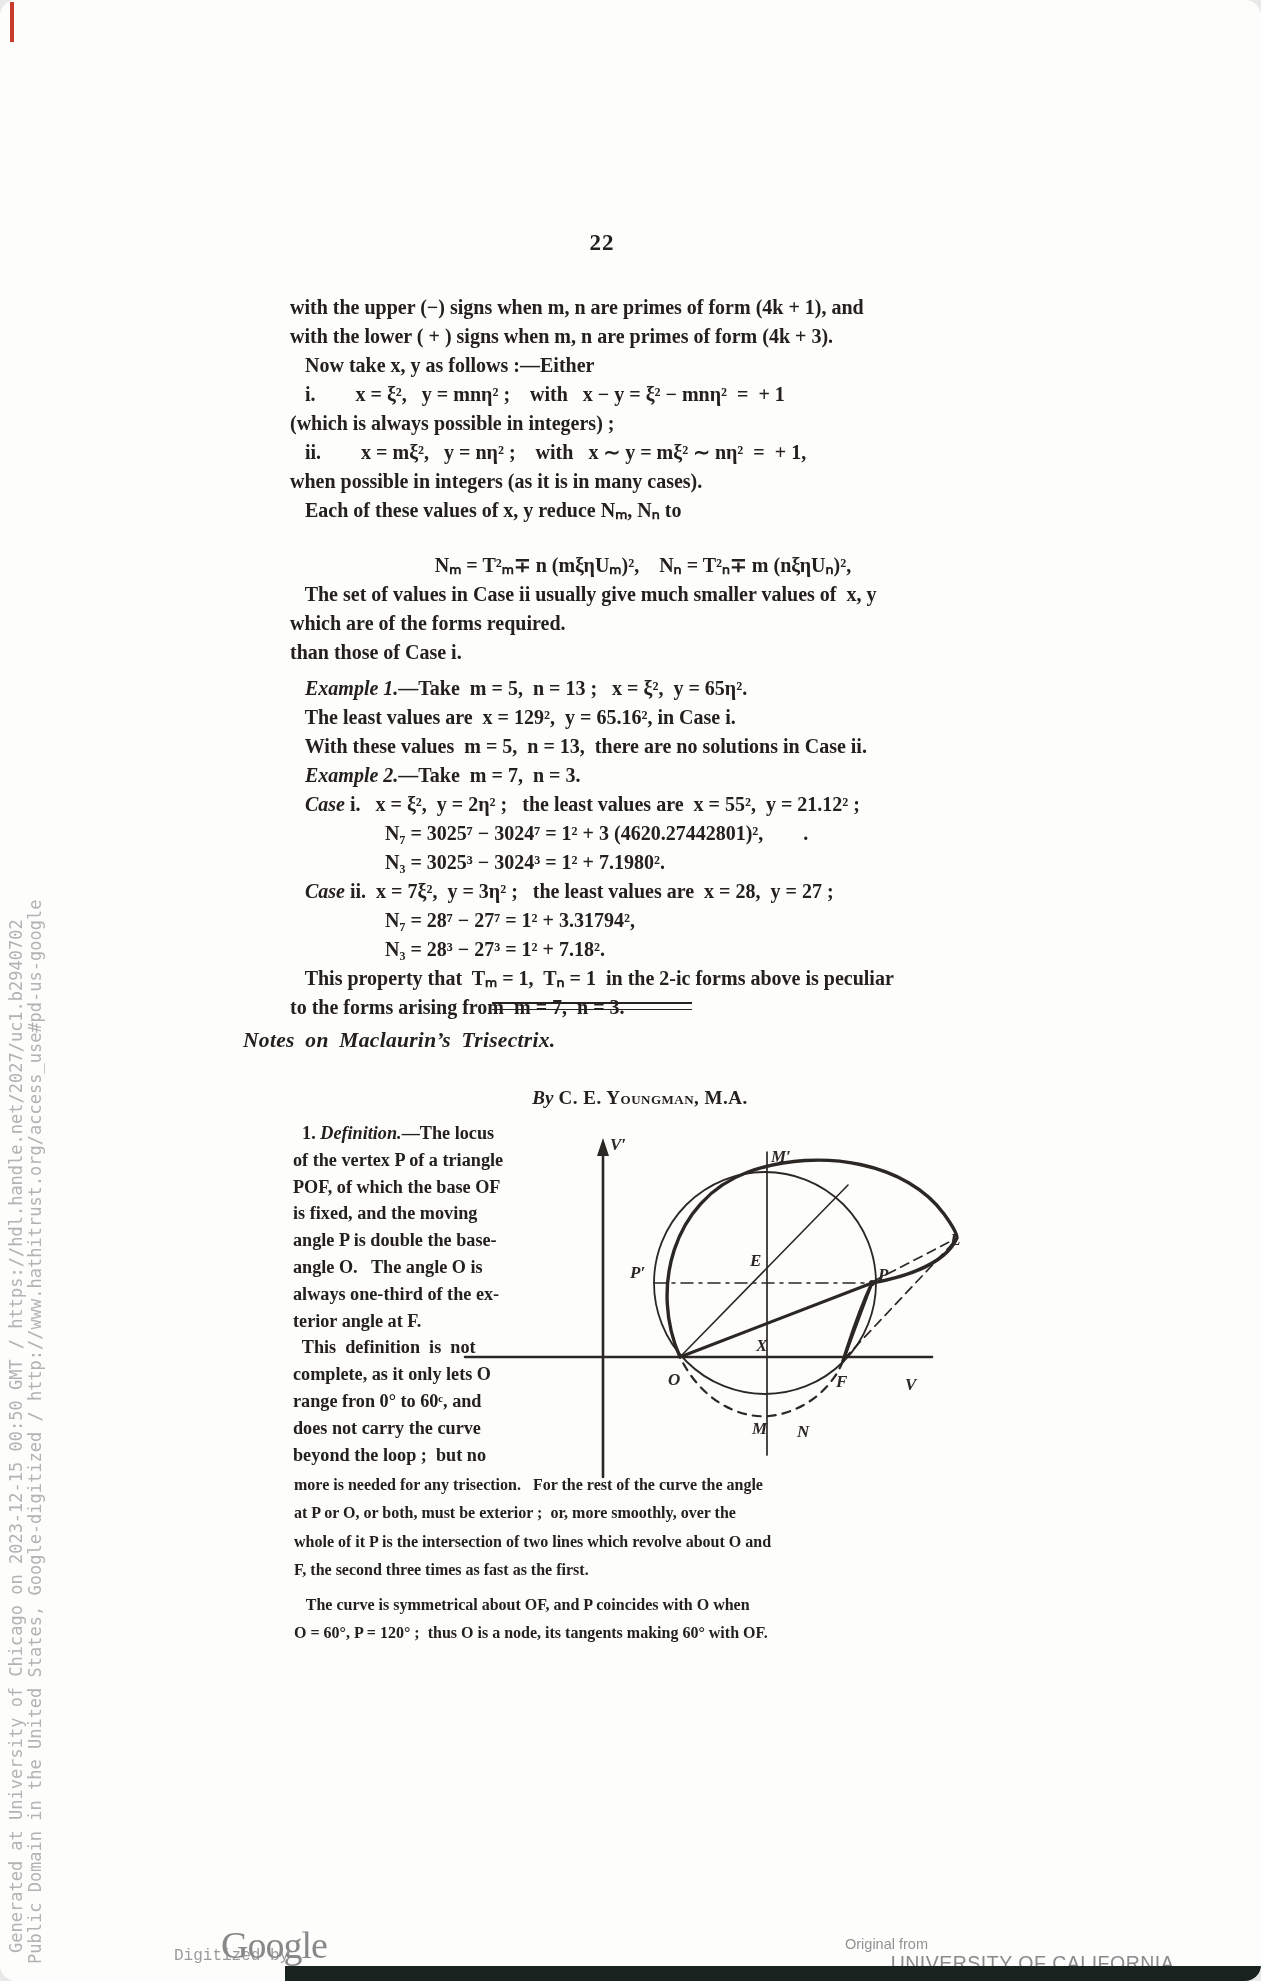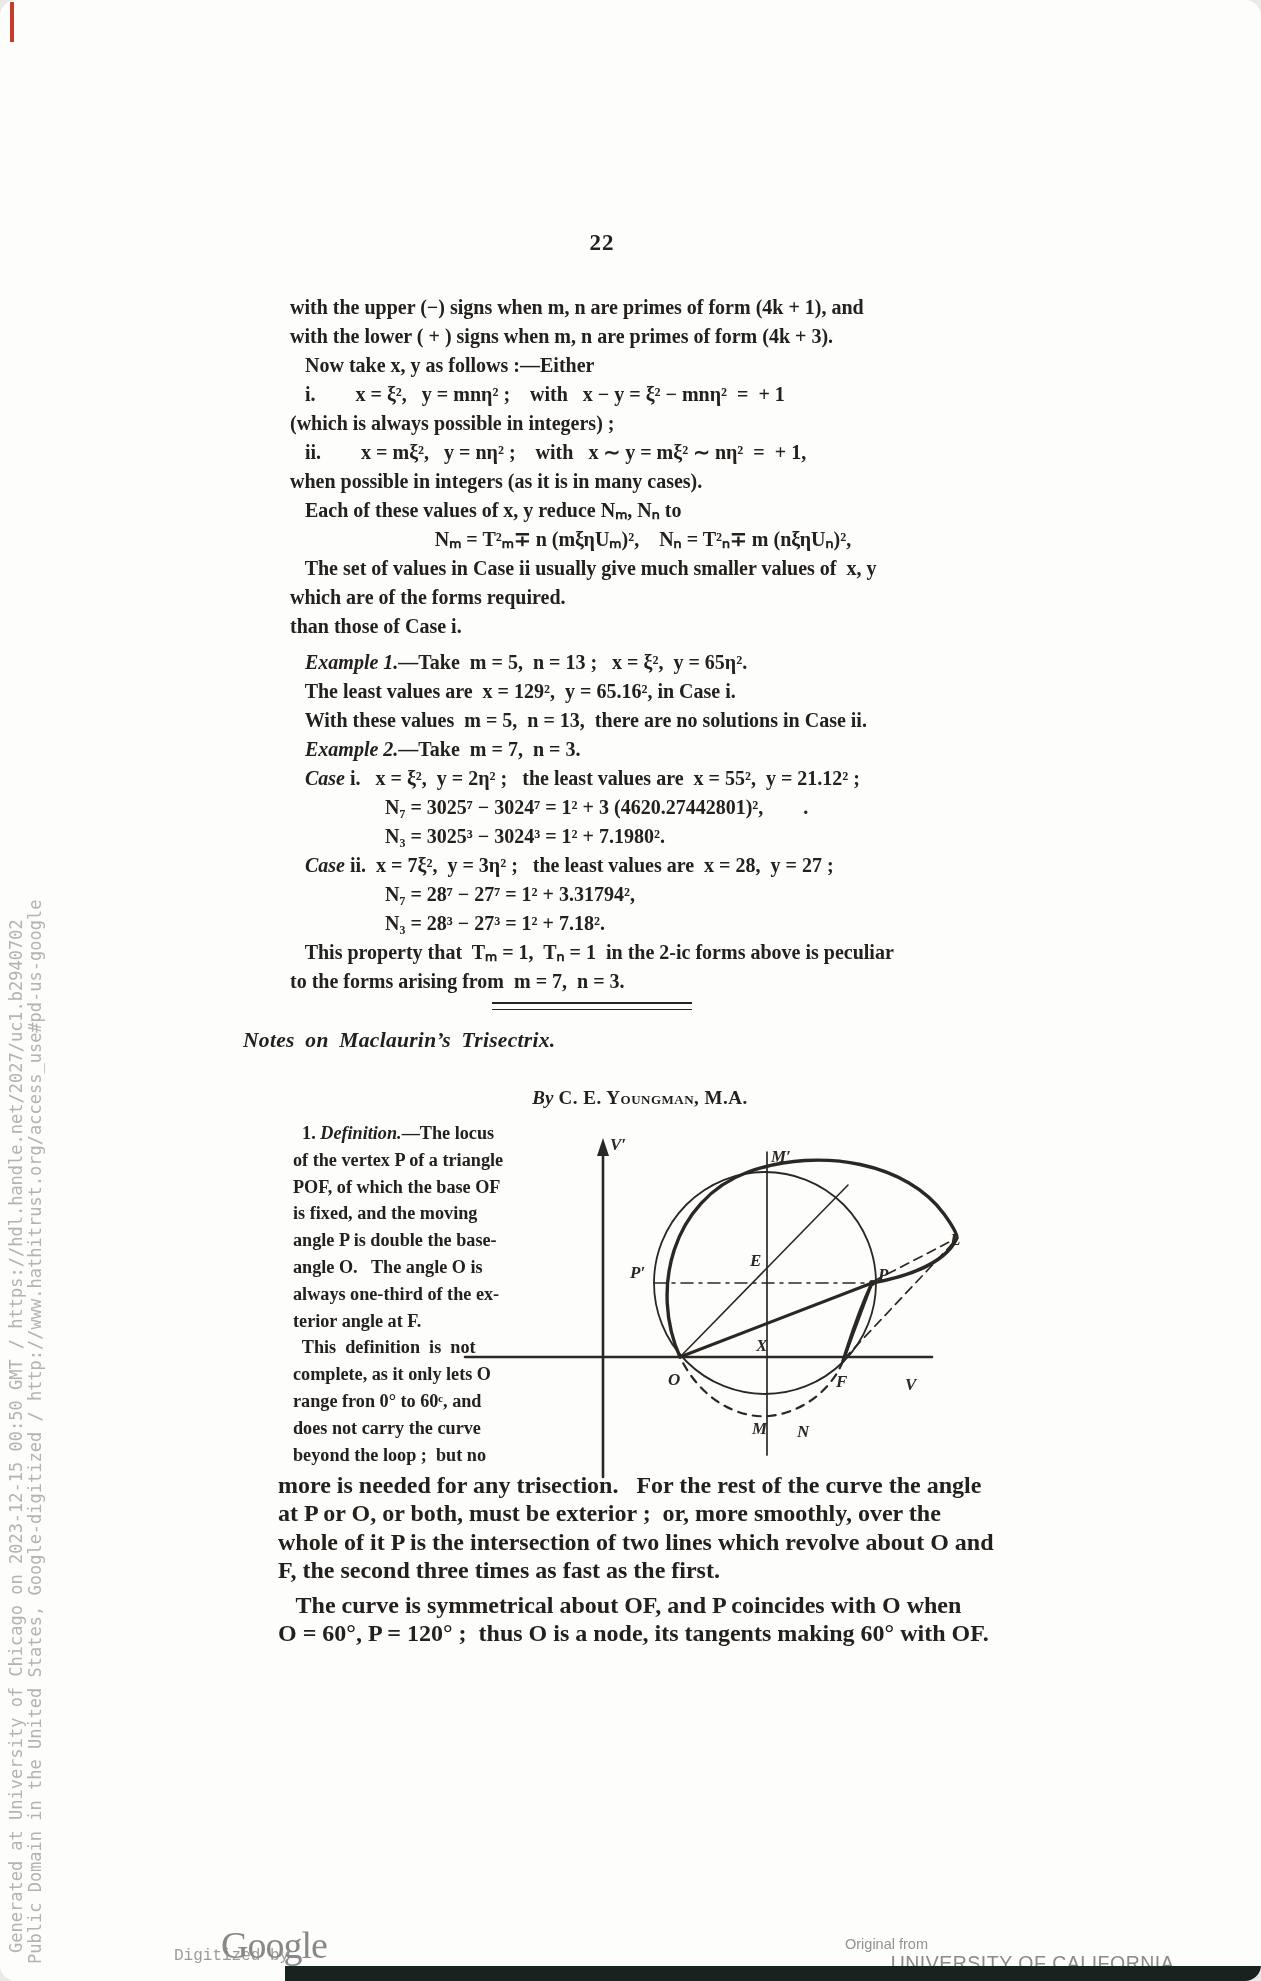--- a/index.html
+++ b/index.html
@@ -3,31 +3,31 @@
 <meta charset="utf-8">
 <style>
   html,body{margin:0;padding:0;background:#e9e9e9;}
   #page{position:relative;width:1261px;height:1981px;background:#fdfdfc;overflow:hidden;
         font-family:"Liberation Serif",serif;color:#24211d;border-radius:16px;}
   .abs{position:absolute;}
   .ln{white-space:pre;}
   .it{font-style:italic;}
   
   #a1{left:290px;top:293px;width:706px;font-size:20px;line-height:29px;font-weight:600;}
-  #a1 .ctr{text-align:center;}
+  #a1 .ctr{text-align:center;margin-top:26px;}
   #a1 .g{margin-top:7px;}
   
   #rule{left:492px;top:1002px;width:200px;height:5px;border-top:2.5px solid #26231f;border-bottom:1.5px solid #26231f;}
   
   #title{left:243px;top:1028px;width:700px;text-align:left;font-style:italic;font-size:21.5px;
          font-weight:600;word-spacing:5px;letter-spacing:.3px;}
   #byline{left:290px;top:1087px;width:700px;text-align:center;font-size:19px;font-weight:600;}
   #byline .nm{font-variant:small-caps;letter-spacing:.5px;}
   #defcol{left:293px;top:1120px;width:256px;font-size:18.2px;line-height:26.8px;font-weight:600;}
-  #body2{left:278px;top:1471px;width:714px;font-size:24px;line-height:28.3px;font-weight:600;}
+  #body2{left:294px;top:1471px;width:714px;font-size:16px;line-height:28.3px;font-weight:600;}
   #body2 .g{margin-top:7px;}
   #pagenum{left:240px;top:230px;width:724px;text-align:center;font-size:23px;font-weight:bold;letter-spacing:1px;}
   
   #fig{left:460px;top:1115px;}
   #fig text{font-family:"Liberation Serif",serif;font-weight:bold;font-style:italic;font-size:17px;fill:#2b2824;}
   
   .wm{color:#b3b3b3;font-family:"DejaVu Sans Mono",monospace;font-size:17px;white-space:nowrap;
       transform-origin:0 0;transform:rotate(-90deg);letter-spacing:0;}
   #wm1{left:6px;top:1953px;}
   #wm2{left:25px;top:1964px;}

